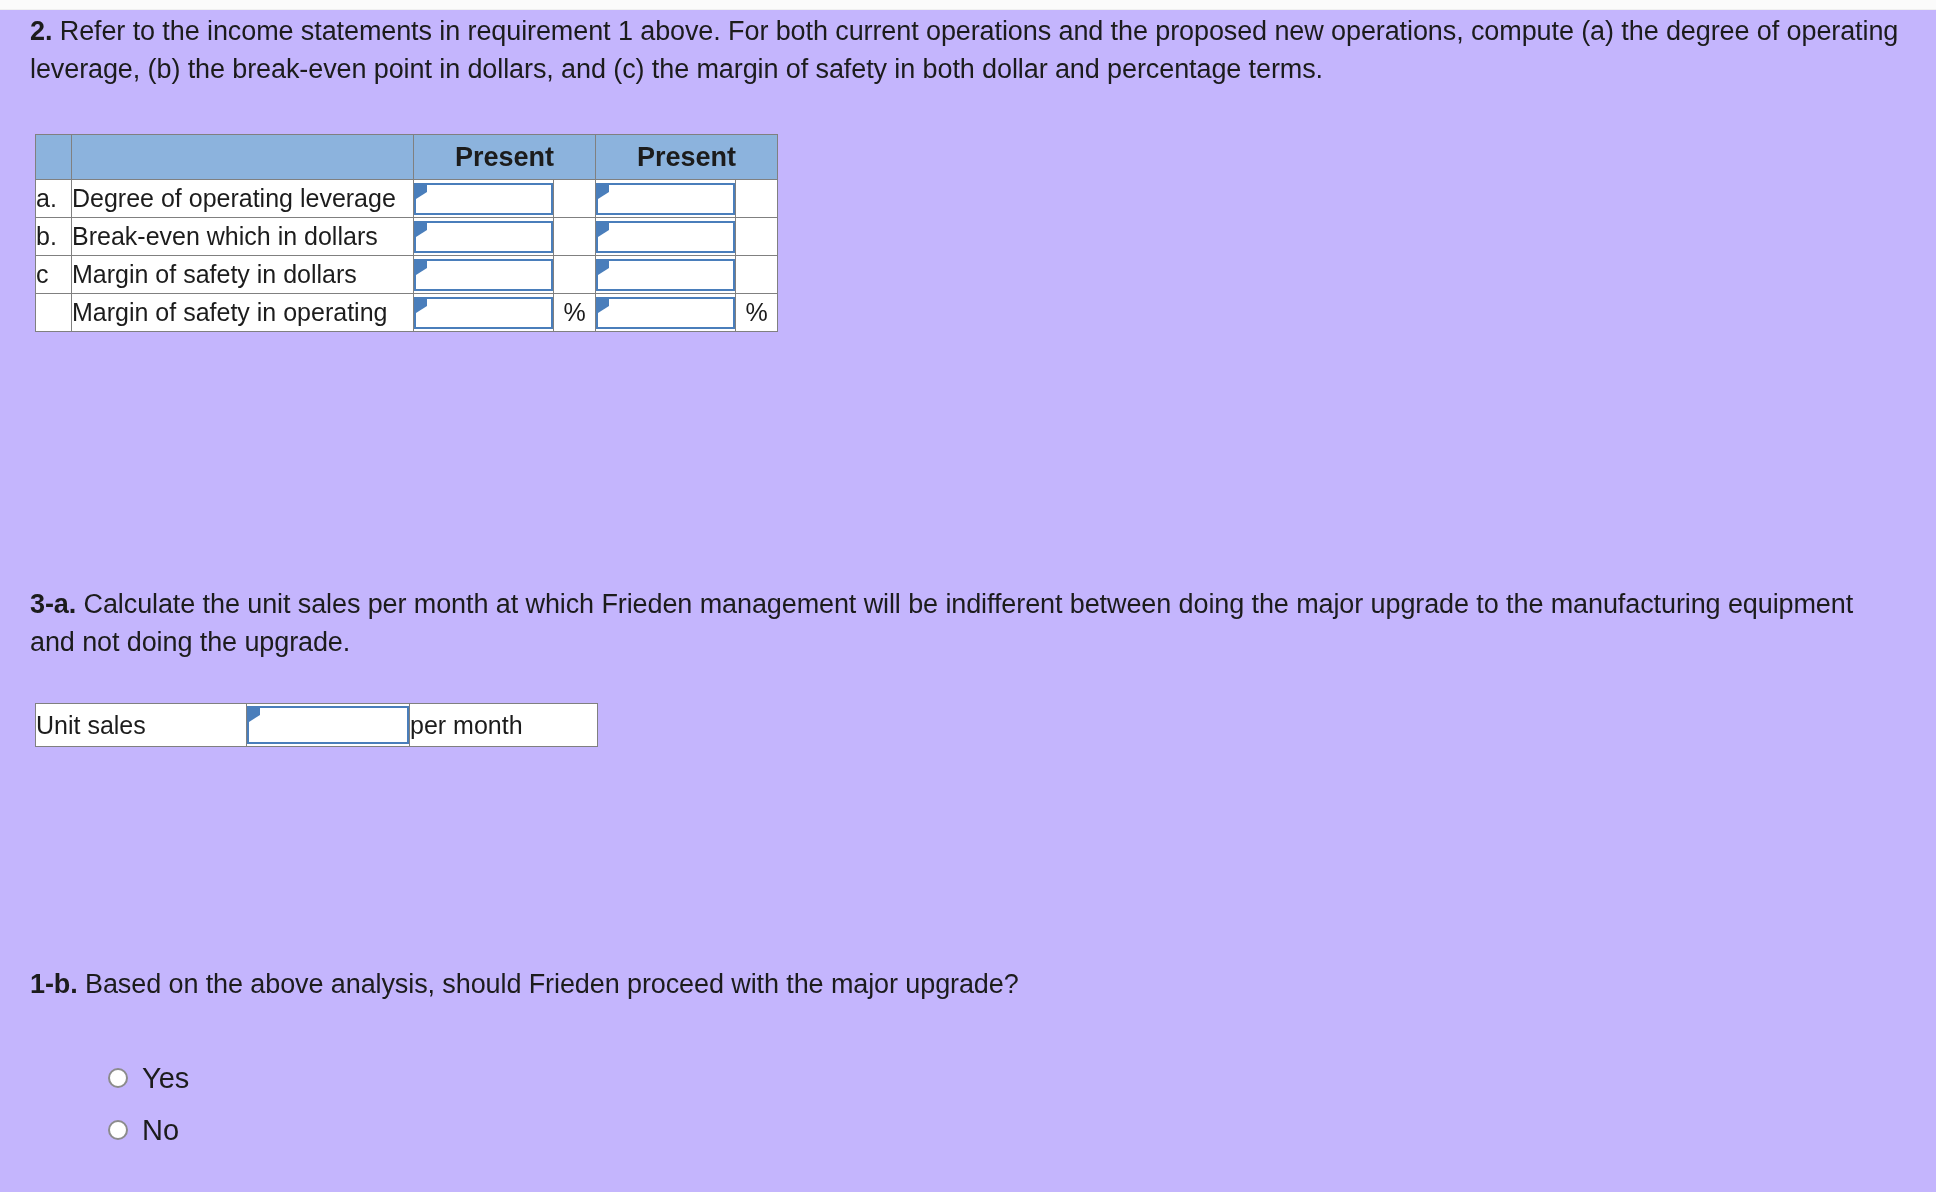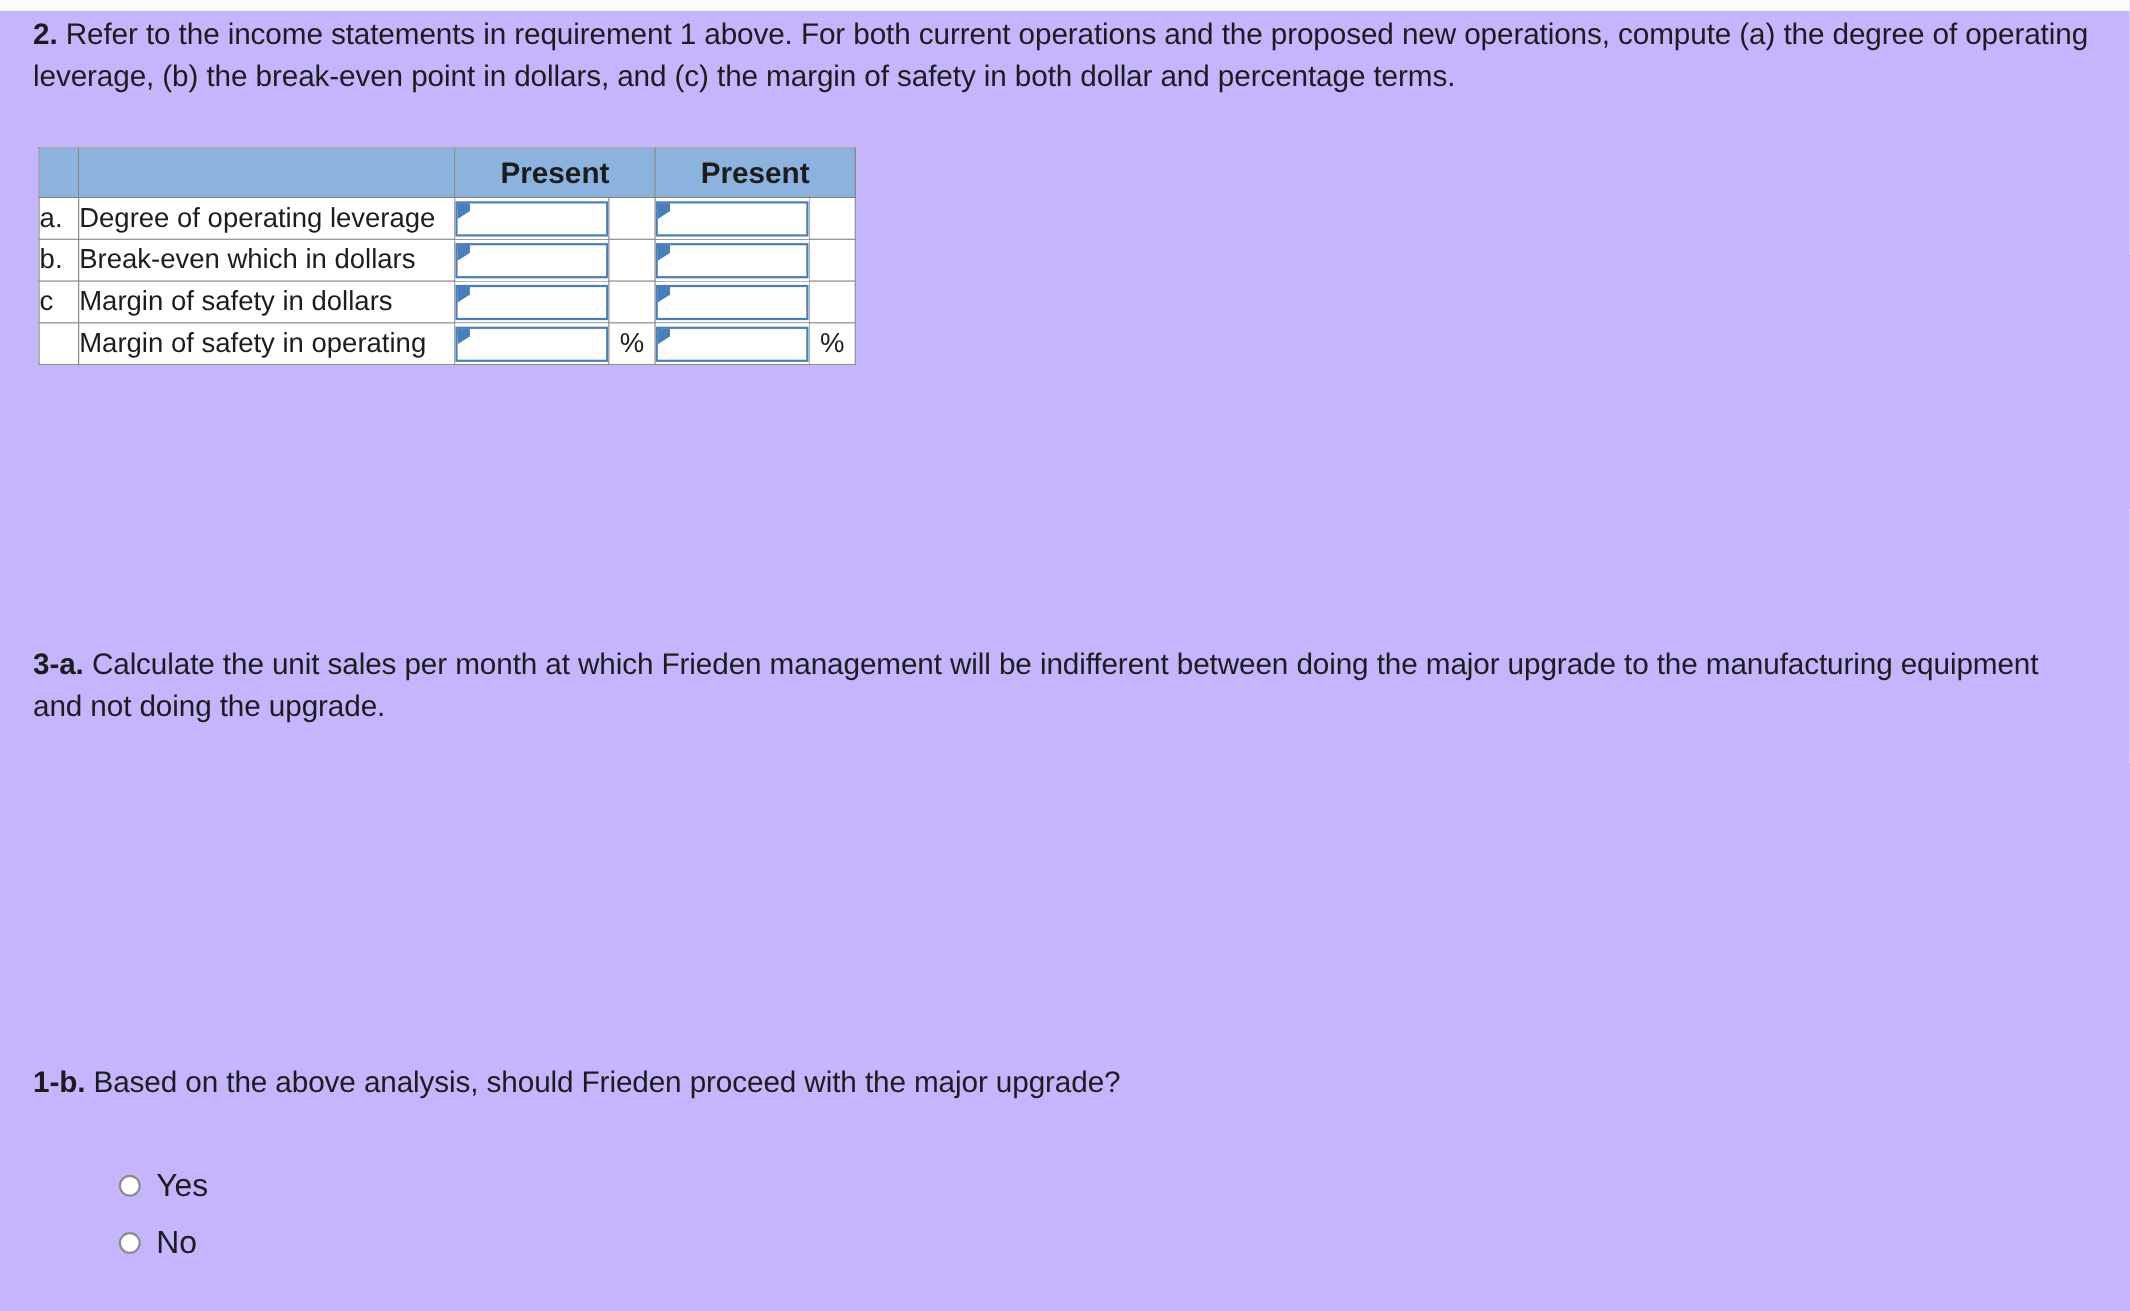--- a/index.html
+++ b/index.html
@@ -311,20 +311,34 @@
             <input class="inputbox" type="text" value="" style="">
           </div>
         </td>
         <td class="cell-pct">%</td>
       </tr>
     </tbody>
   </table>
 
   <div class="qtext" id="q3a"><b>3-a.</b><span> Calculate the unit sales per month at which Frieden management will be indifferent between doing the major upgrade to the manufacturing equipment and not doing the upgrade.</span></div>
 
+  <table class="unit-table">
+    <tbody>
+      <tr>
+        <td class="unit-label">Unit sales</td>
+        <td class="unit-input">
+          <div class="inputwrap">
+            <span class="corner-flag"></span>
+            <input class="inputbox" type="text" value="" style="">
+          </div>
+        </td>
+        <td class="unit-suffix">per month</td>
+      </tr>
+    </tbody>
+  </table>
 
   <div class="qtext" id="q3b"><b>1-b.</b><span> Based on the above analysis, should Frieden proceed with the major upgrade?</span></div>
 
   <div class="radio-group">
     <div class="radio-row">
       <span class="radio-dot"></span>
       <span class="radio-label">Yes</span>
     </div>
     <div class="radio-row">
       <span class="radio-dot"></span>

